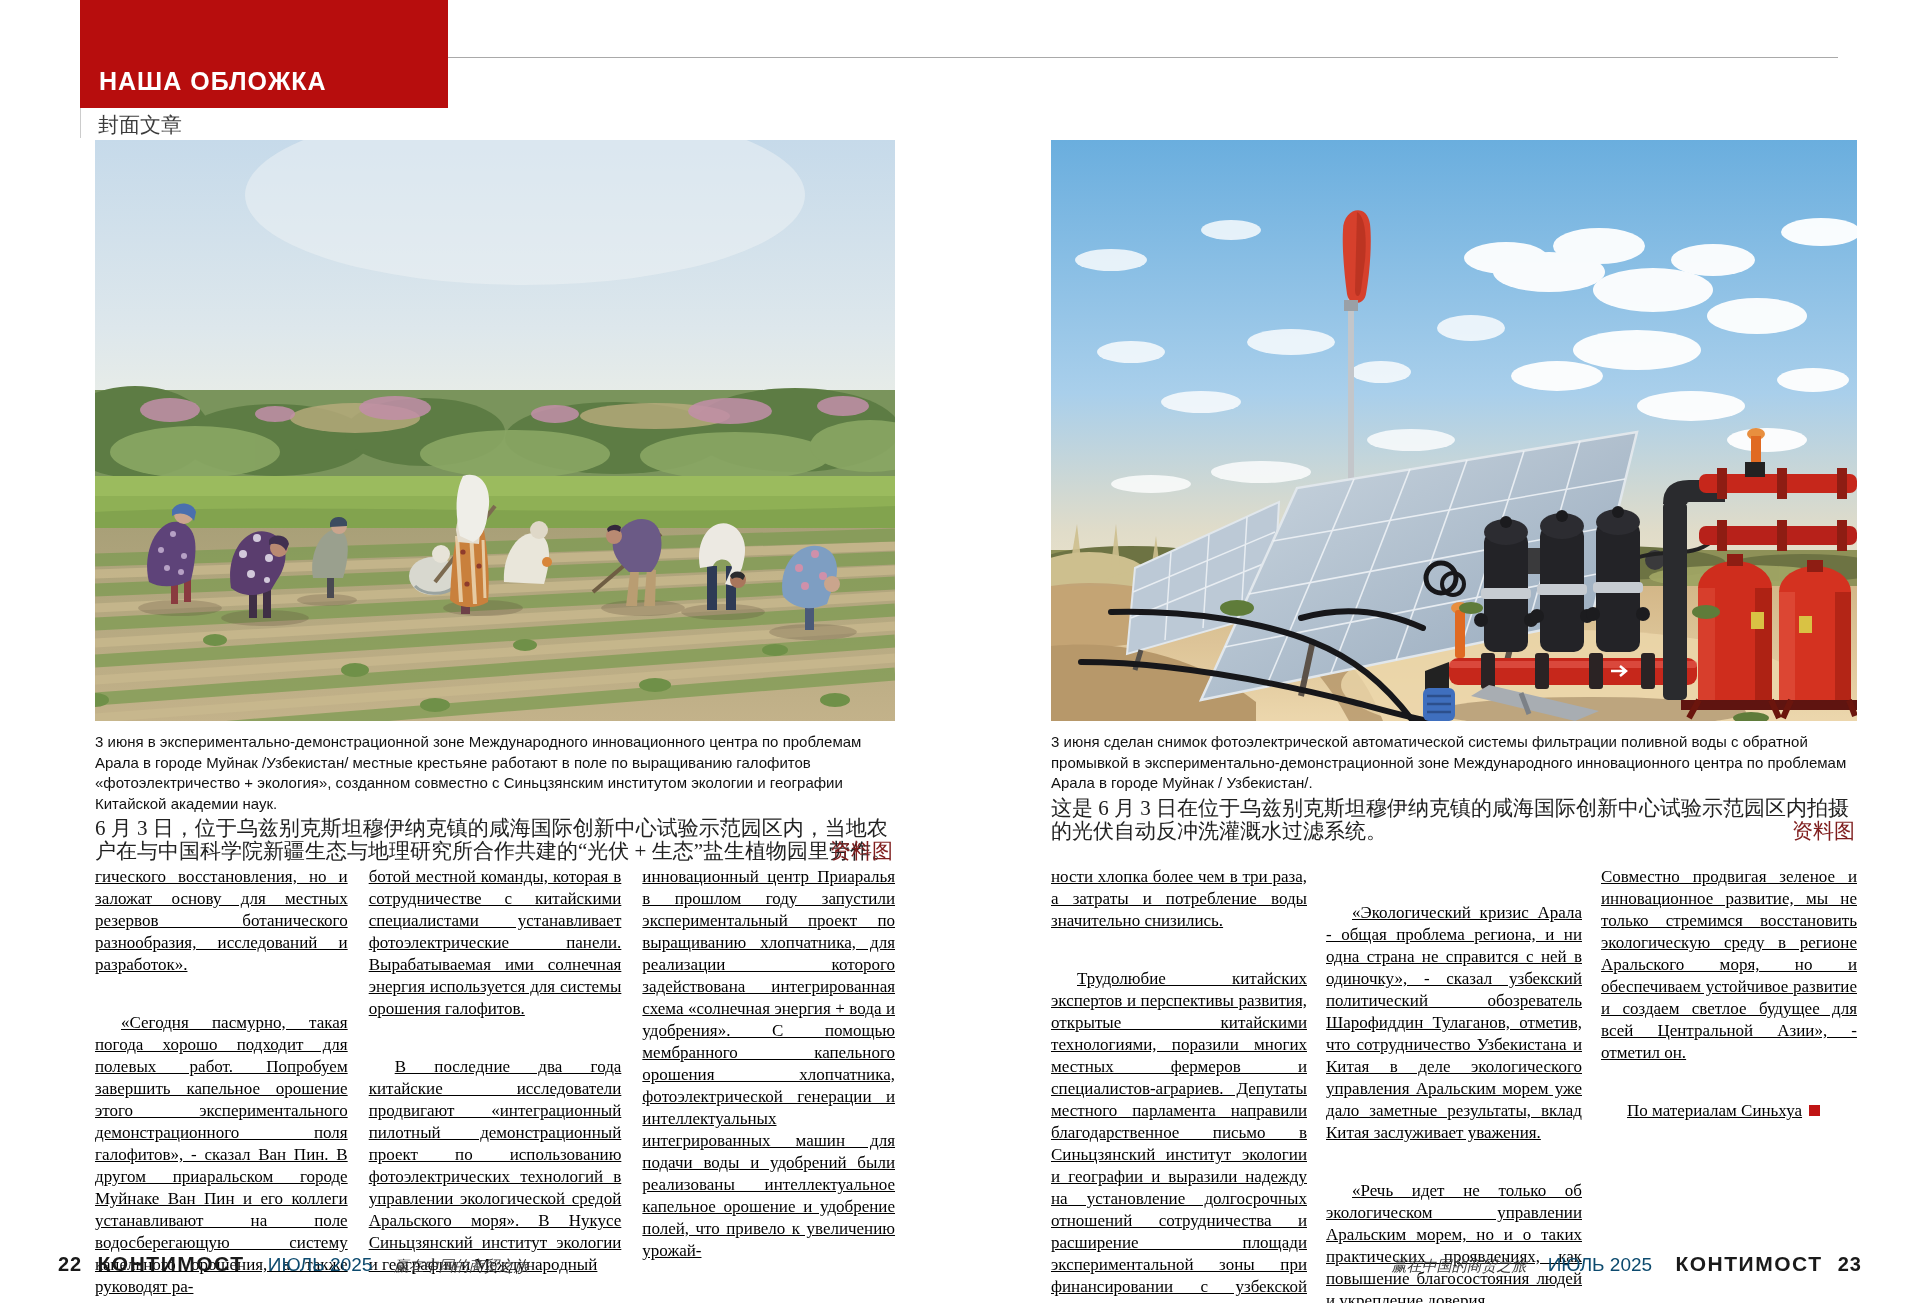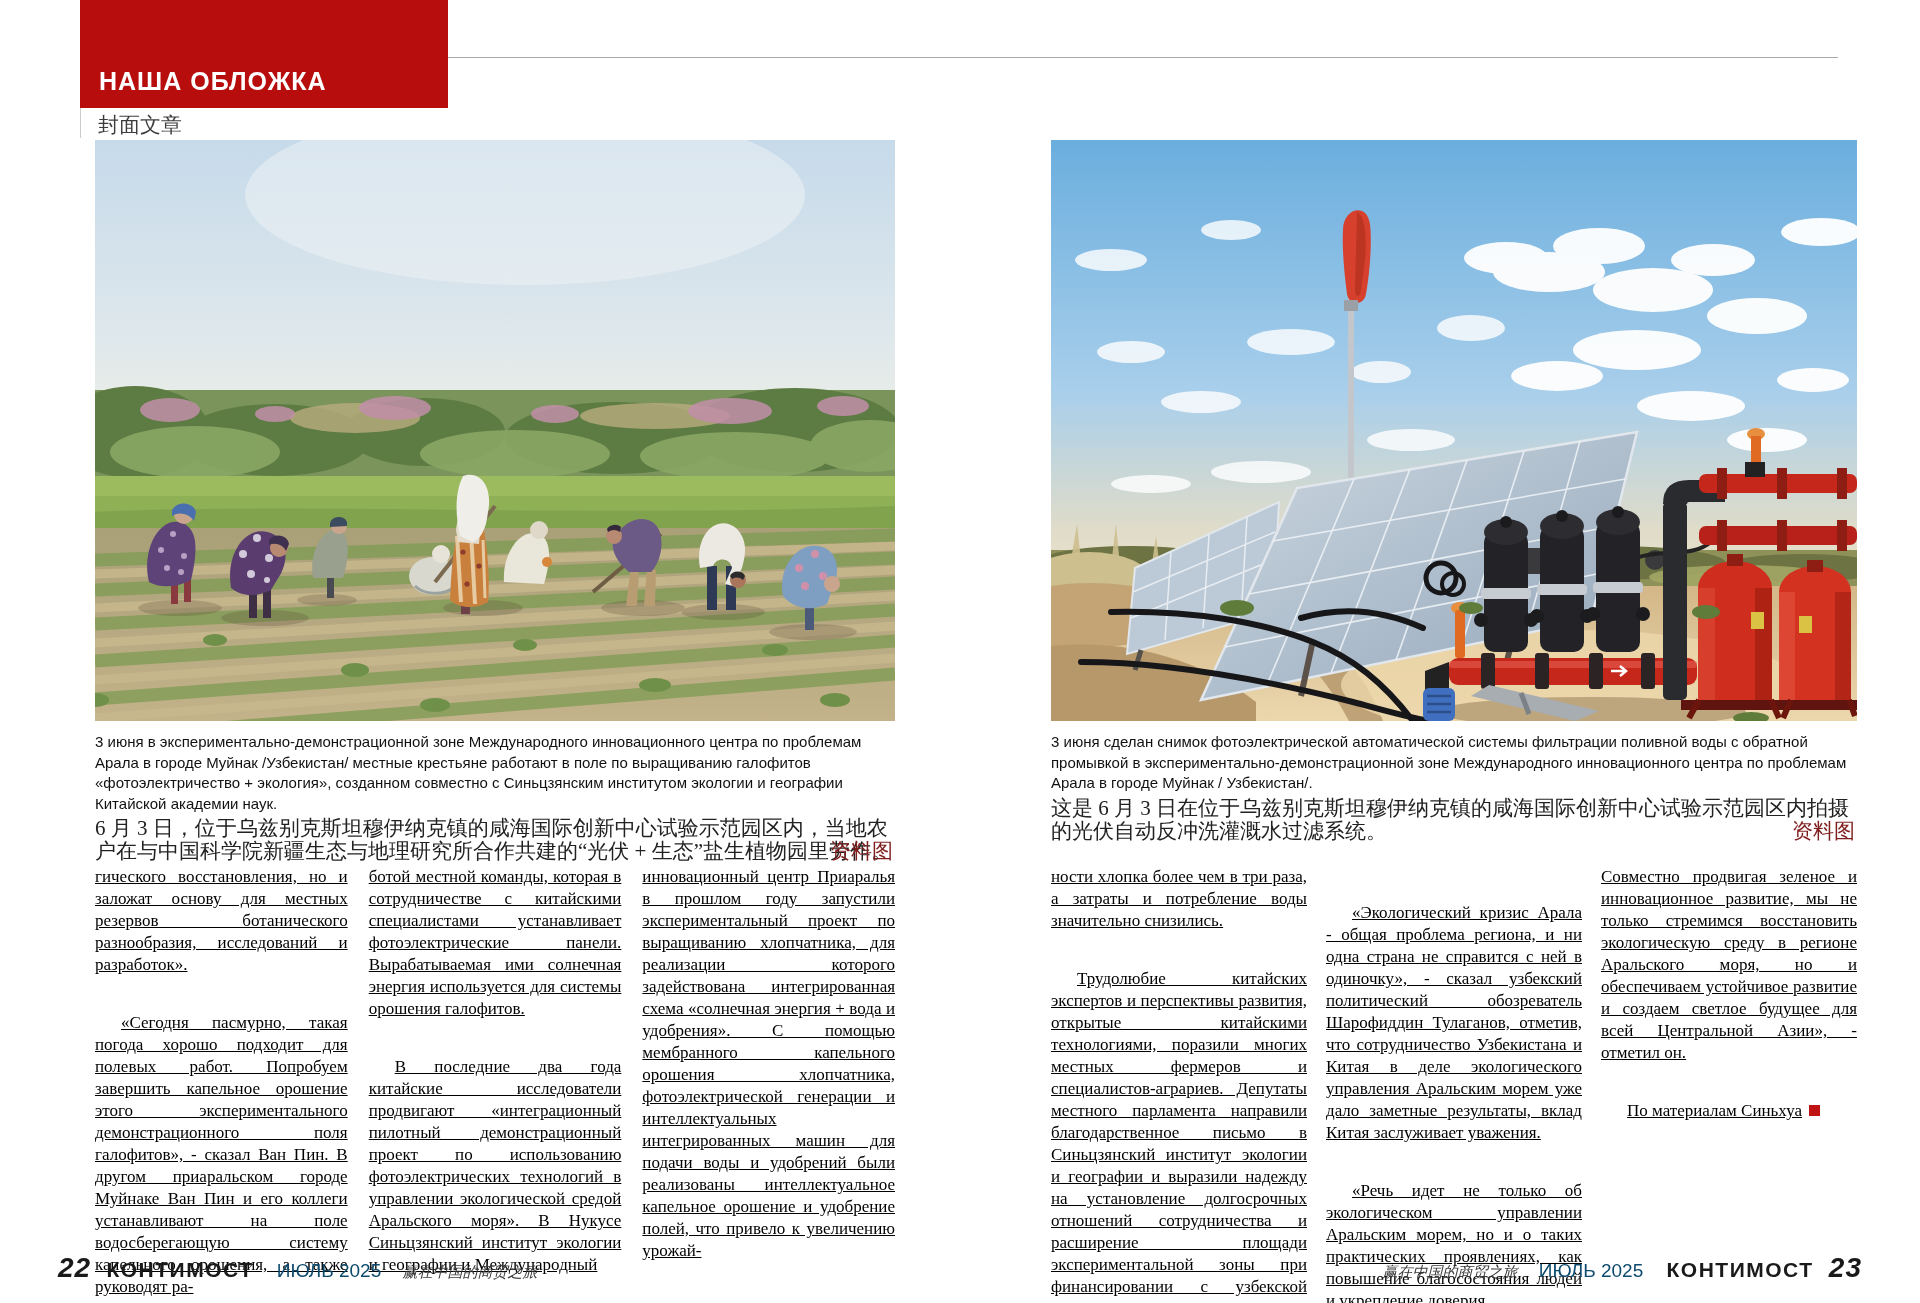--- a/index.html
+++ b/index.html
@@ -40,21 +40,21 @@
        text-align:justify;color:#000000;text-decoration:underline;}
   .para{margin:0;}
   .para.indent{text-indent:26px;margin-top:36px;}
   .red-square{display:inline-block;width:11px;height:11px;background:#c01414;
               margin-left:7px;vertical-align:baseline;}
 
   
   .footer{position:absolute;top:1252px;font-size:19px;color:#1a1a1a;white-space:nowrap;}
   .footer-left{left:58px;}
   .footer-right{right:58px;text-align:right;}
-  .pagenum{font-weight:bold;font-size:28px;letter-spacing:1px;font-style:italic;}
+  .pagenum{font-weight:bold;font-size:20px;letter-spacing:1px;}
   .brand{font-weight:bold;font-size:21px;letter-spacing:1.5px;margin:0 10px;}
   .issue{font-size:19px;color:#0c4a6e;margin:0 8px;}
   .slogan{font-family:"Liberation Serif",serif;font-style:italic;font-size:15px;
           color:#3a3a3a;margin:0 8px;}
 </style>
 </head>
 <body>
 
 <div class="spread">
 

